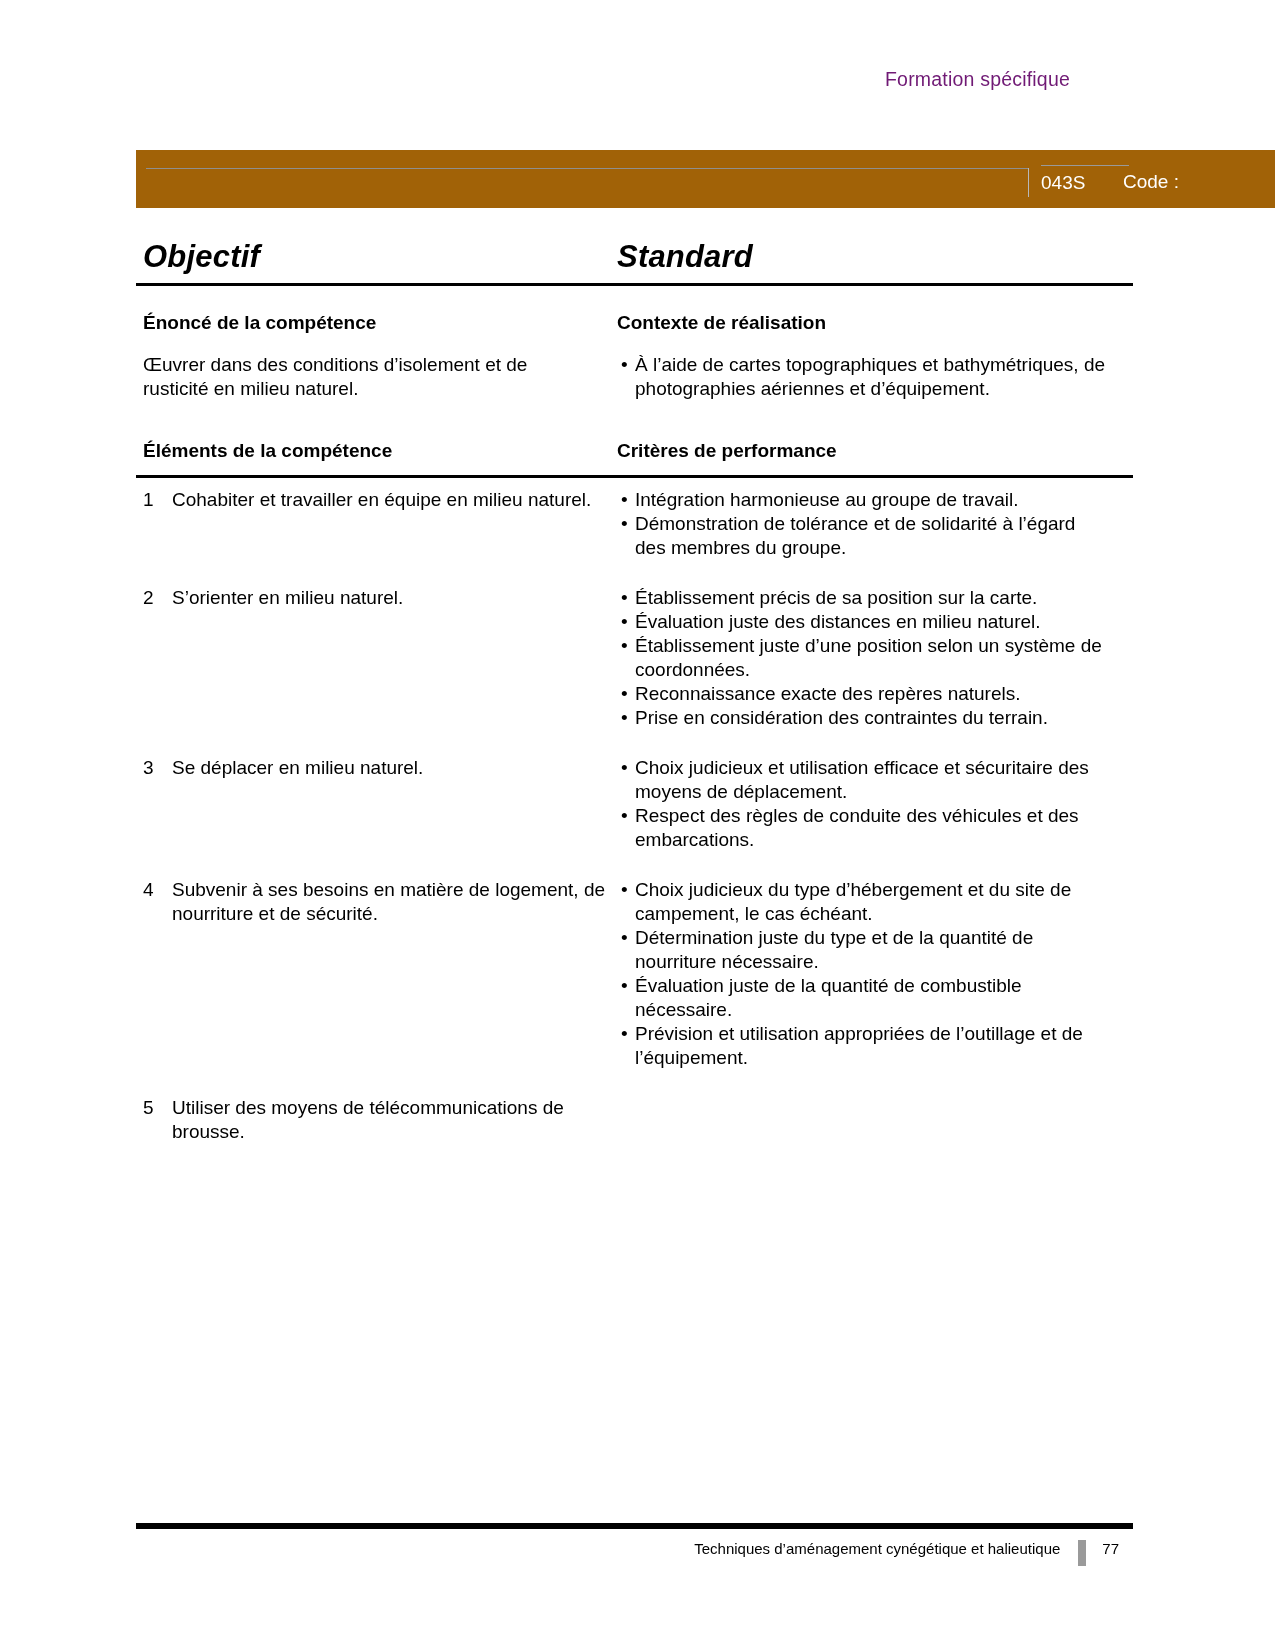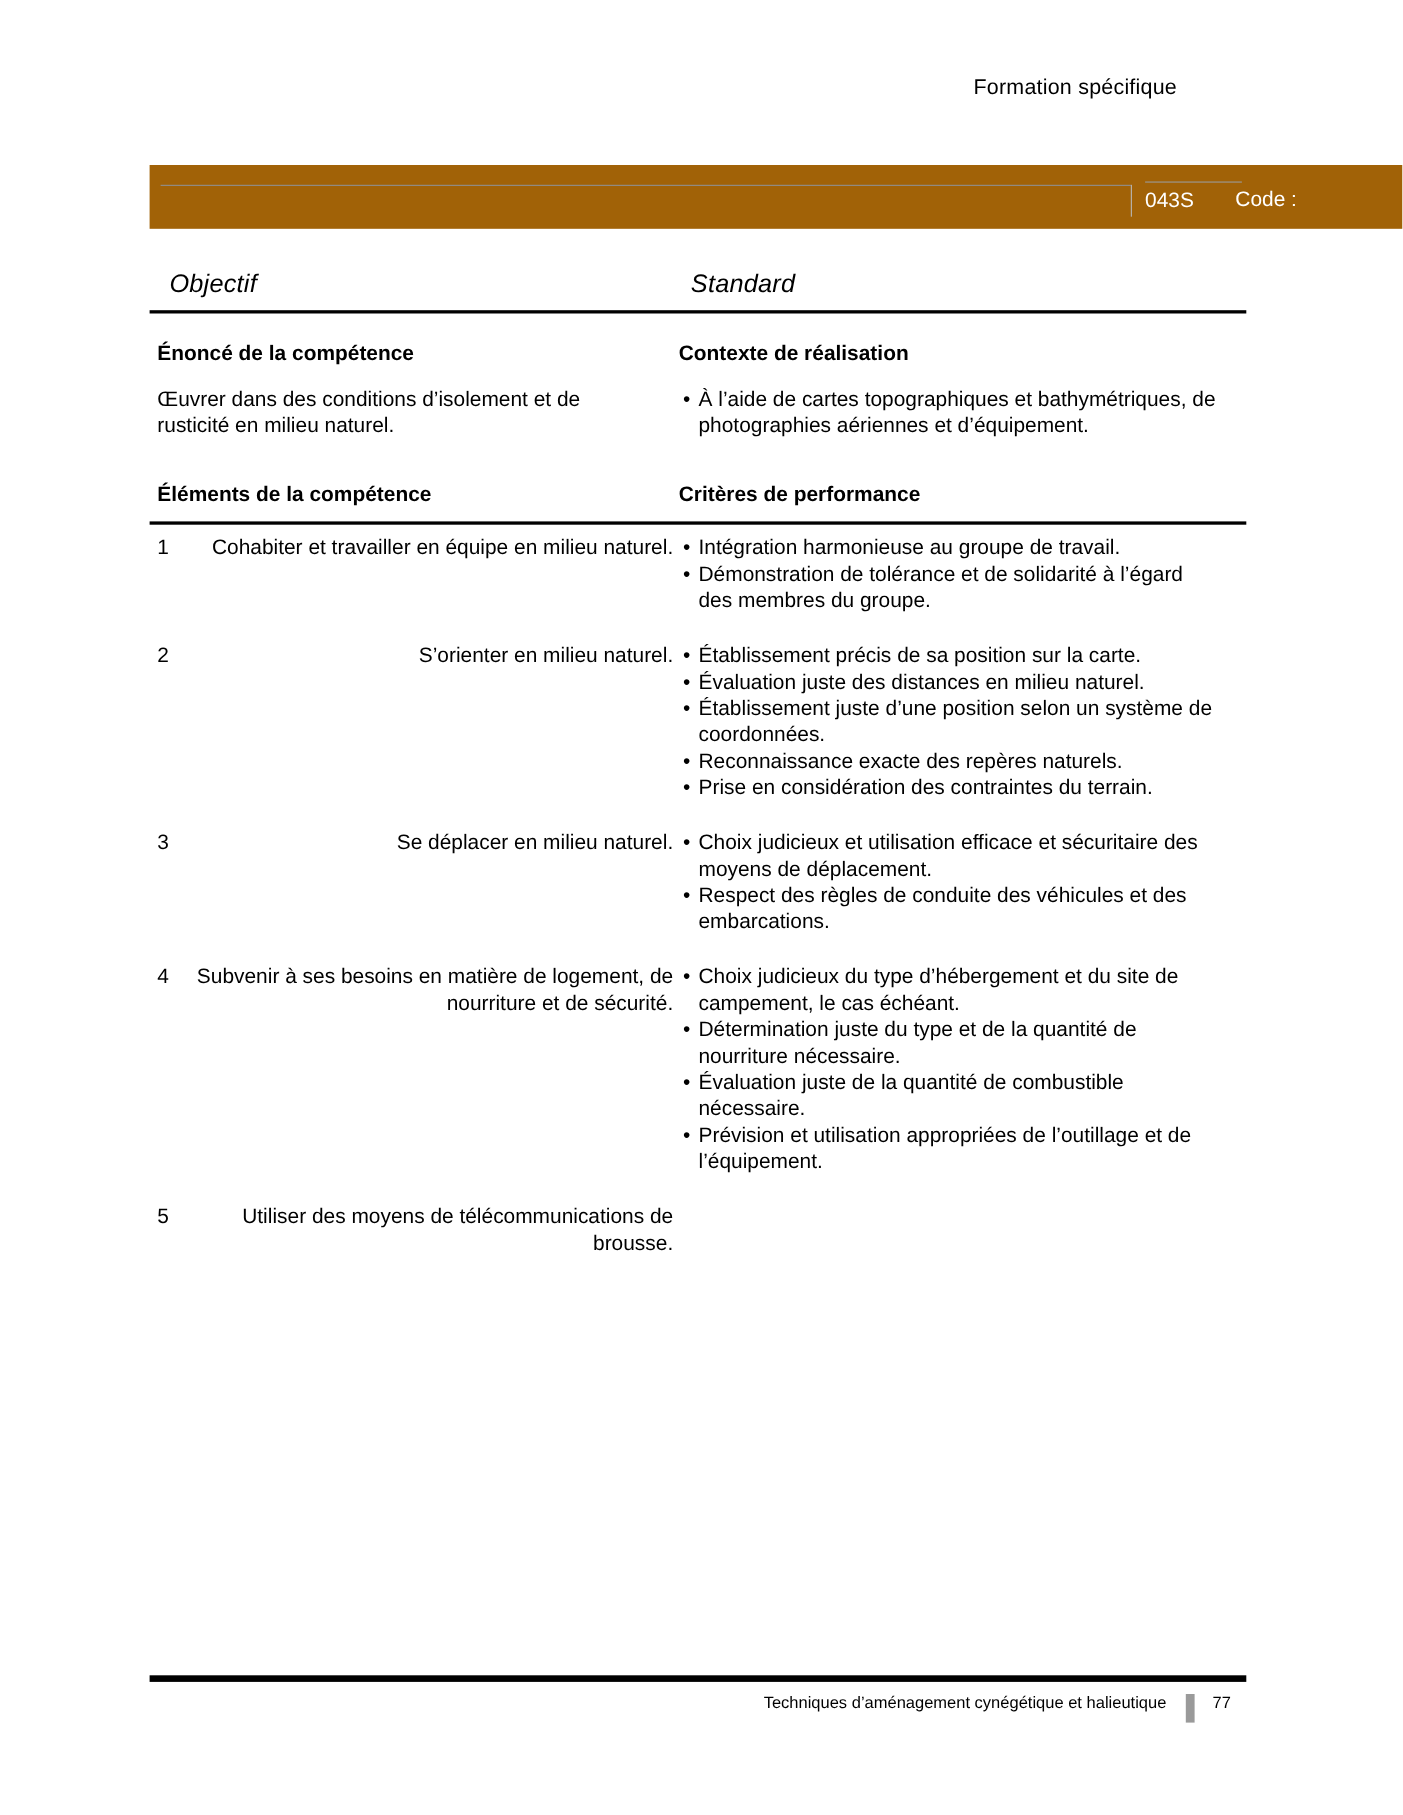--- a/index.html
+++ b/index.html
@@ -5,21 +5,21 @@
   html,body { margin:0; padding:0; background:#ffffff; }
   body { font-family:"Liberation Sans","DejaVu Sans",sans-serif; color:#000; }
   .page {
     position:relative; width:1275px; height:1650px; background:#fff;
     overflow:hidden; margin:0 auto;
   }
 
   
   .running-header {
     position:absolute; top:68px; right:205px;
-    font-size:19.5px; color:#000000; letter-spacing:0.2px;
+    font-size:19.5px; color:#701a75; letter-spacing:0.2px;
   }
 
   
   .code-bar {
     position:absolute; left:136px; top:150px; width:1156px; height:58px;
     background:#a16207;
   }
   .bar-hairline {
     position:absolute; left:10px; top:18px; width:882px; height:1px;
     background:#8f8f8f;
@@ -42,42 +42,41 @@
   .content {
     position:absolute; left:136px; top:208px; width:997px;
     font-size:19px; line-height:24px;
   }
   .two-col { display:flex; }
   .col-left  { width:481px; flex:0 0 481px; box-sizing:border-box; padding-left:7px; }
   .col-right { width:516px; flex:0 0 516px; box-sizing:border-box; }
 
   .title-row { margin-top:36px; }
   .doc-title {
-    font-weight:normal; font-style:italic; font-size:23px; line-height:26px;
+    font-weight:bold; font-style:italic; font-size:31px; line-height:26px;
     letter-spacing:0.2px;
-    margin-left:11px;
   }
   .rule { height:3px; background:#000; margin-top:10px; }
   .rule2 { height:3px; background:#000; margin-top:12px; }
 
   .head-row { margin-top:25px; font-weight:bold; }
   .body-row { margin-top:18px; }
   .sec2-row { margin-top:38px; font-weight:bold; }
 
   .enonce-text { width:445px; }
 
   ul.bullets { list-style:none; margin:0; padding:0 0 0 4px; width:503px; box-sizing:border-box; }
   ul.bullets li { position:relative; padding-left:14px; width:489px; box-sizing:border-box; }
   ul.bullets li::before { content:"\2022"; position:absolute; left:0; top:0; }
 
   .item-row { margin-top:26px; }
   .item-row.first { margin-top:10px; }
   .element { display:flex; }
   .element .num { width:29px; flex:0 0 29px; }
-  .element .etext { width:440px;text-align:right; }
+  .element .etext { width:440px; }
 
   
   .footer-rule {
     position:absolute; left:136px; top:1523px; width:997px; height:6px; background:#000;
   }
   .footer-row {
     position:absolute; left:136px; top:1540px; width:997px;
     display:flex; justify-content:flex-end; align-items:flex-start;
     box-sizing:border-box; padding-right:14px;
     font-size:15px;

